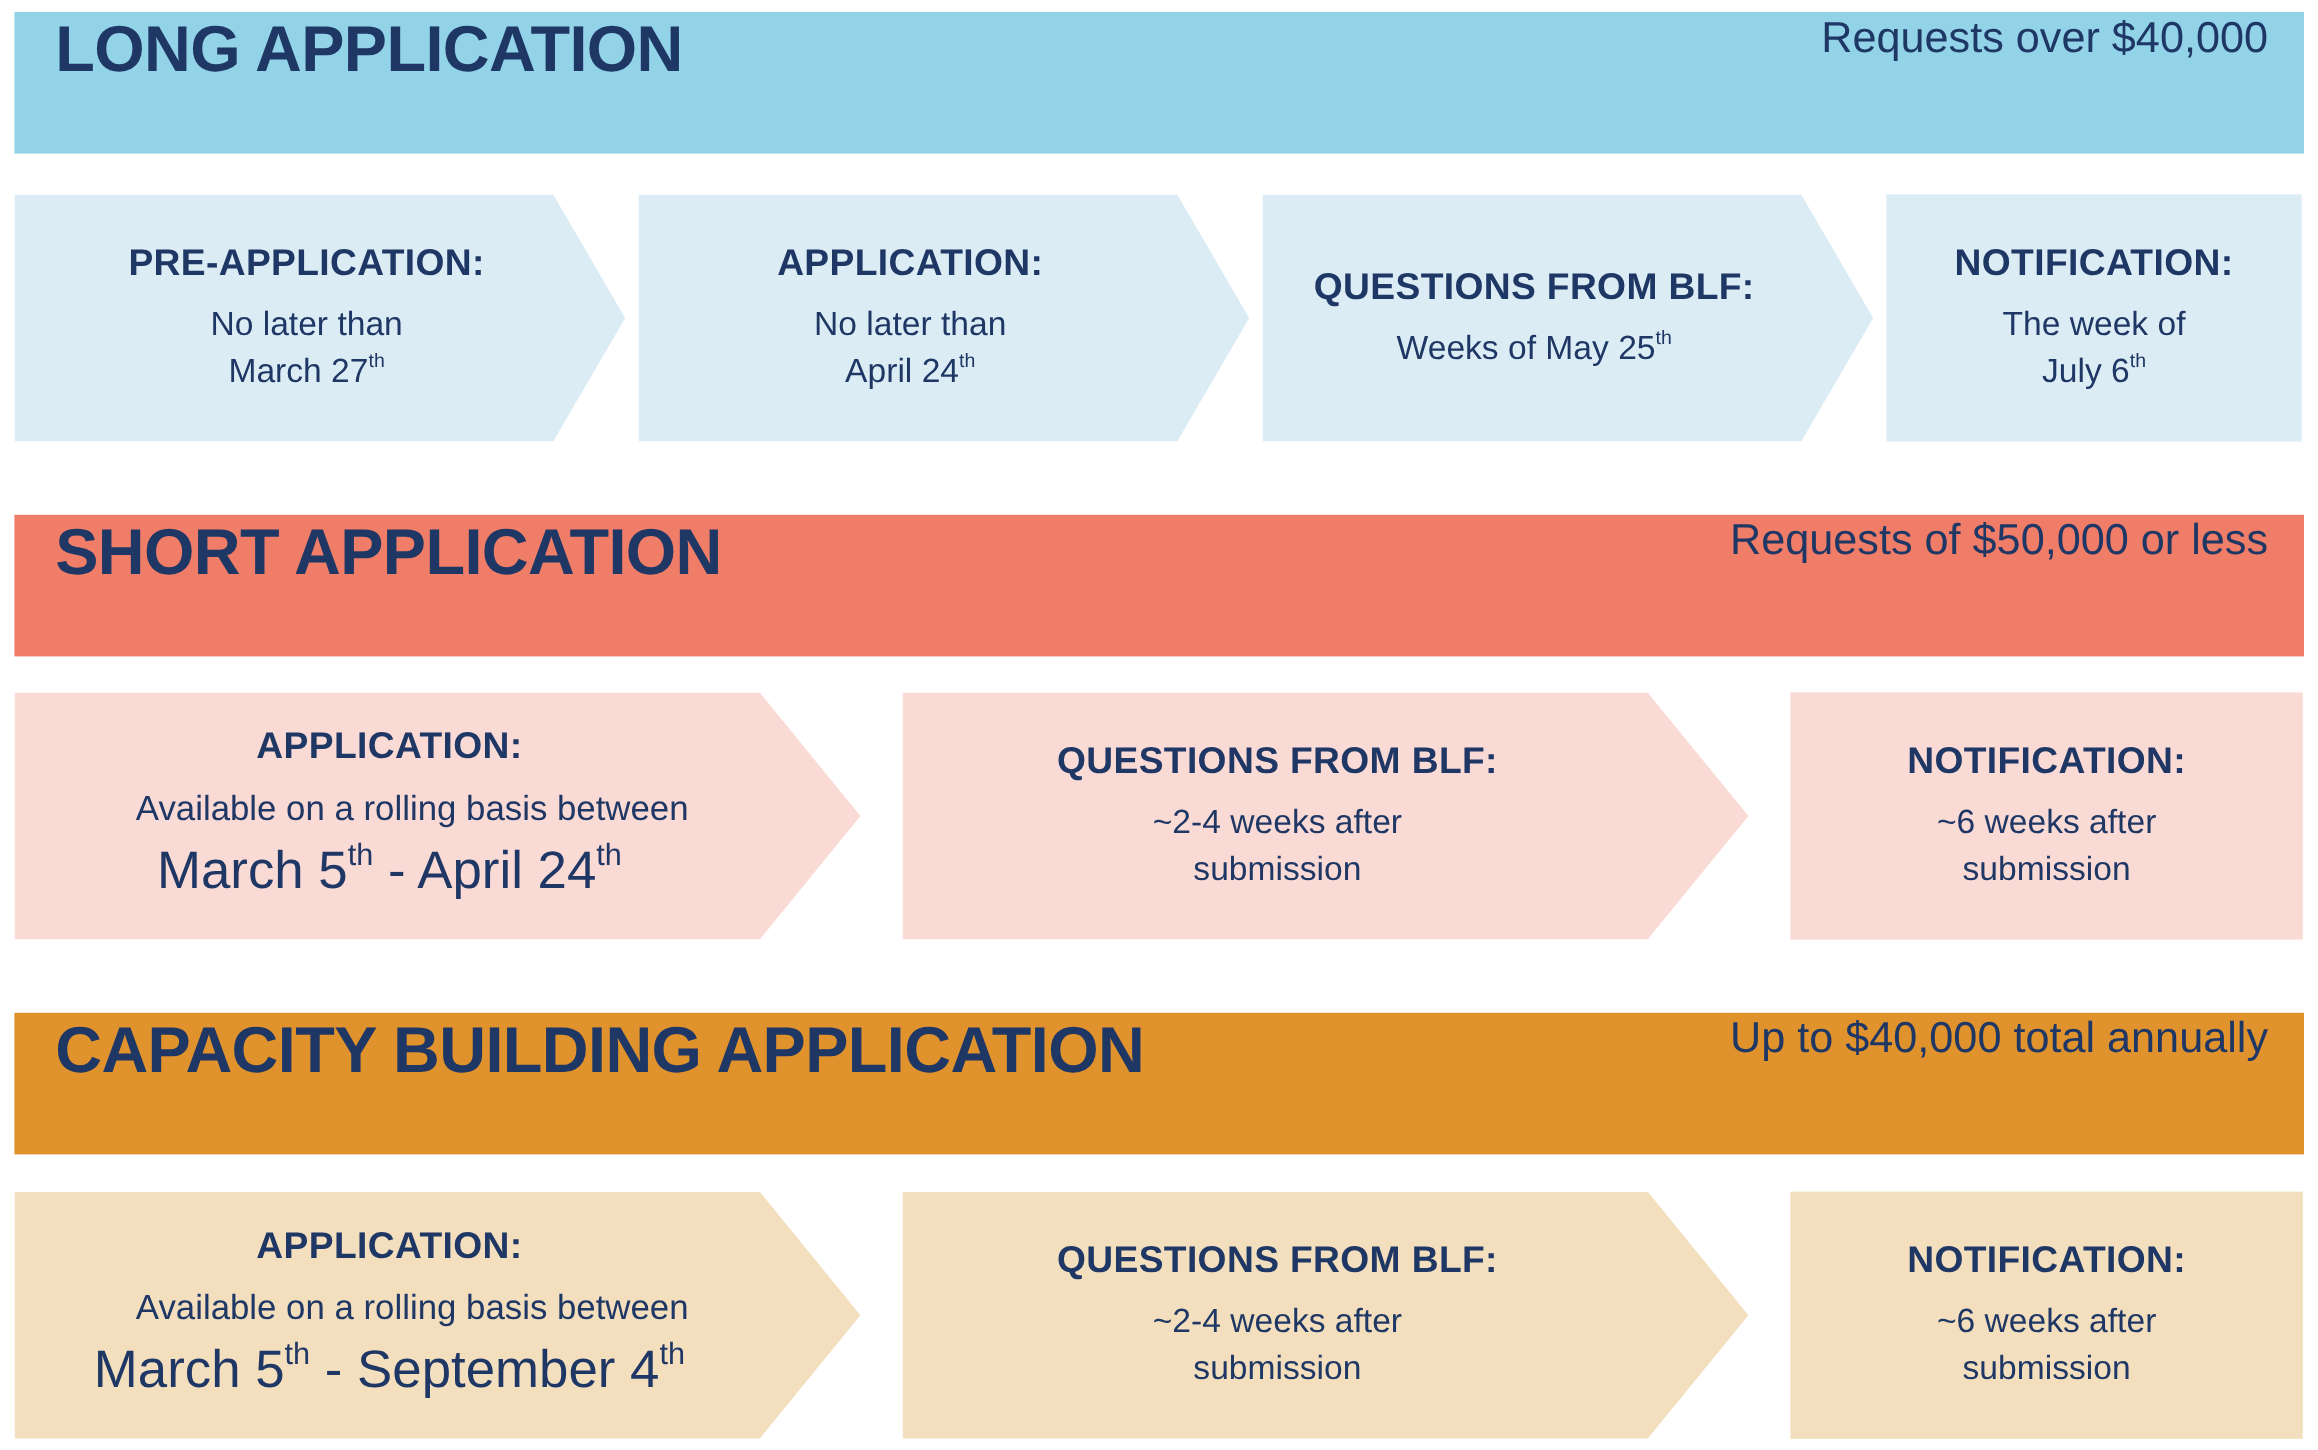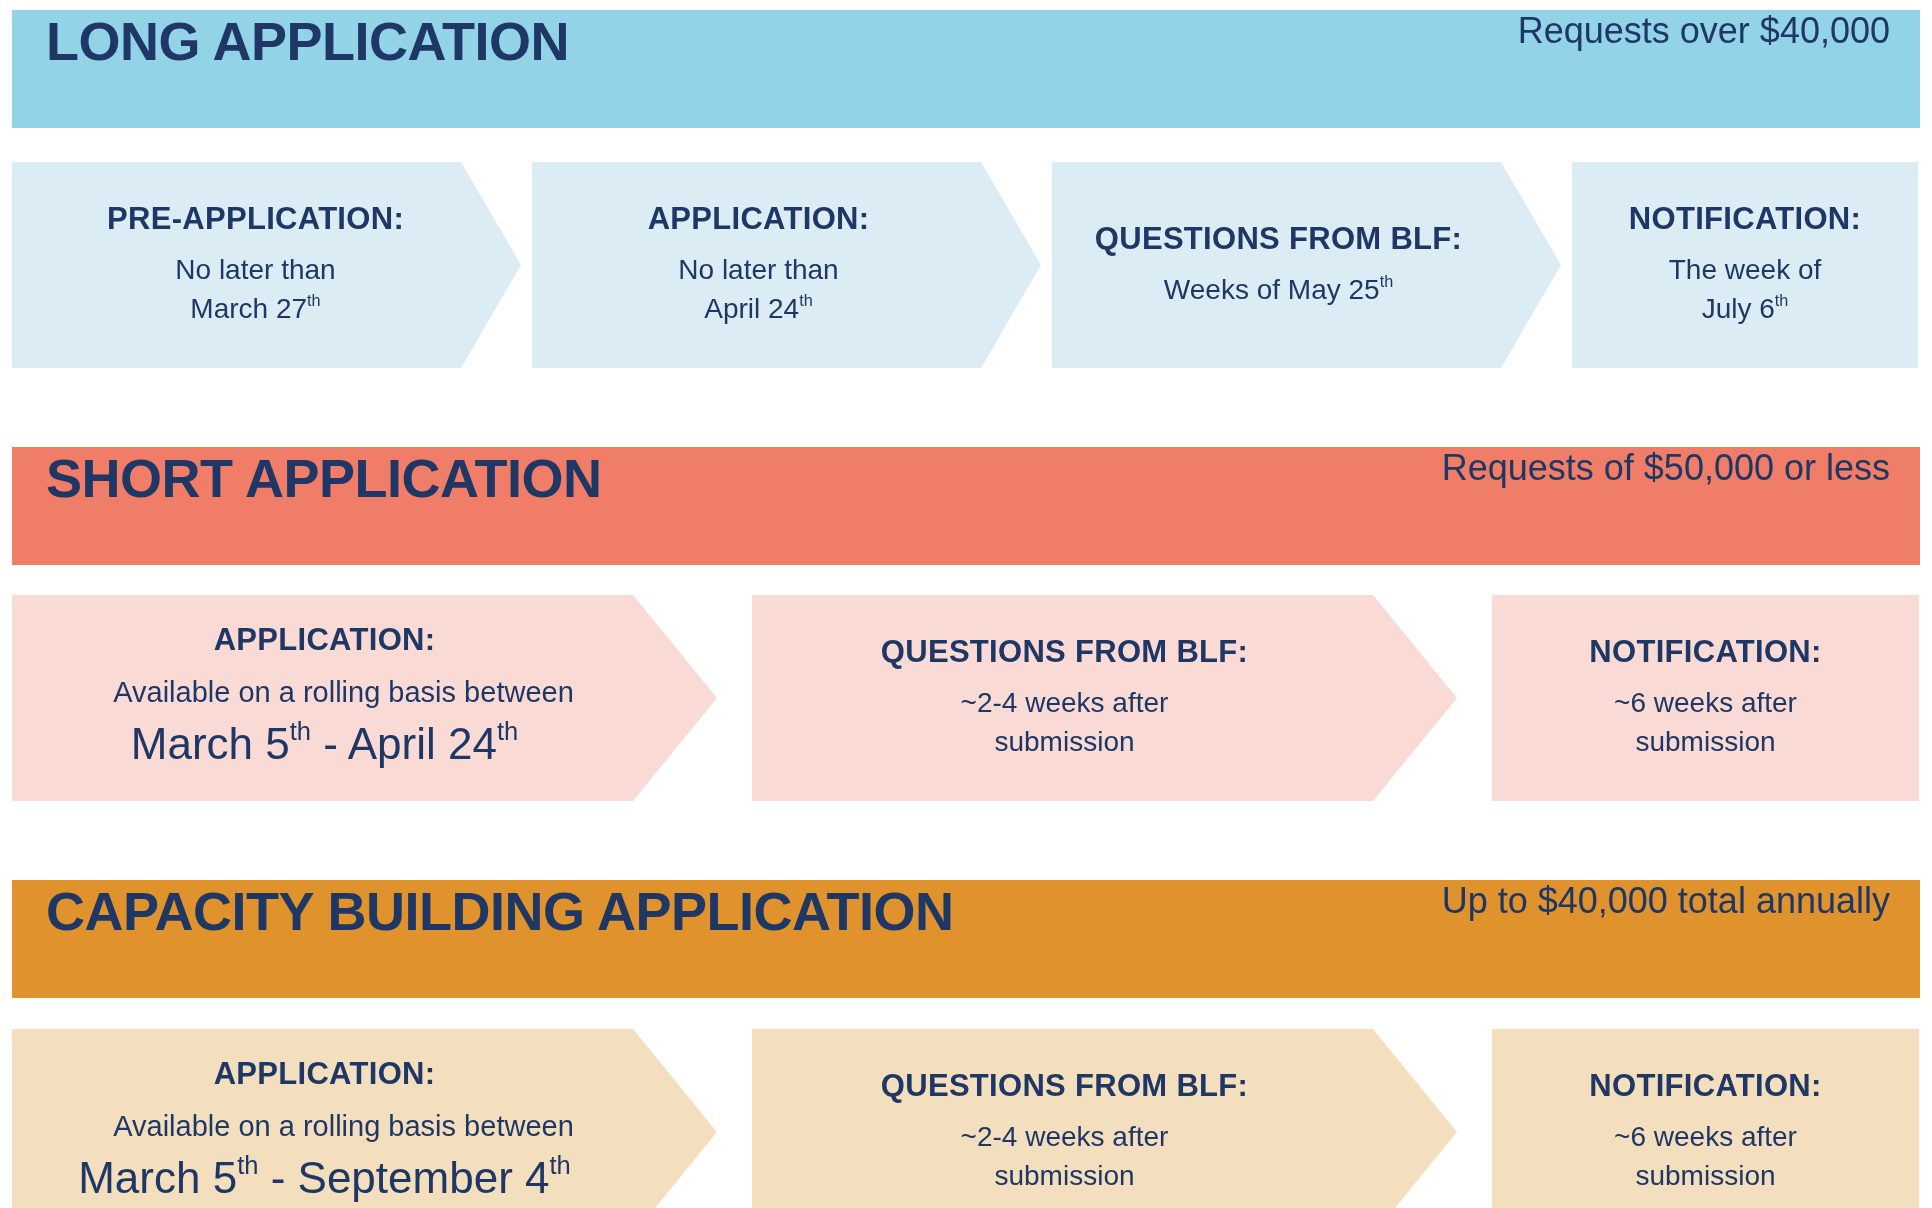--- a/index.html
+++ b/index.html
@@ -38,21 +38,21 @@
 
   
   .steps {
     display: flex;
     height: 206px;
   }
   .row-long  { margin-top: 34px; column-gap: 11px; }
   .row-short { margin-top: 30px; column-gap: 35px; }
   .row-cap   { margin-top: 31px; column-gap: 35px; }
 
-  .bar-short, .bar-cap { margin-top: 79px; }
+  .bar-short, .bar-cap { margin-top: 61px; }
 
   .step {
     display: flex;
     flex-direction: column;
     justify-content: center;
     align-items: center;
     text-align: center;
     flex: 0 0 auto;
     padding: 8px 14px;
   }

